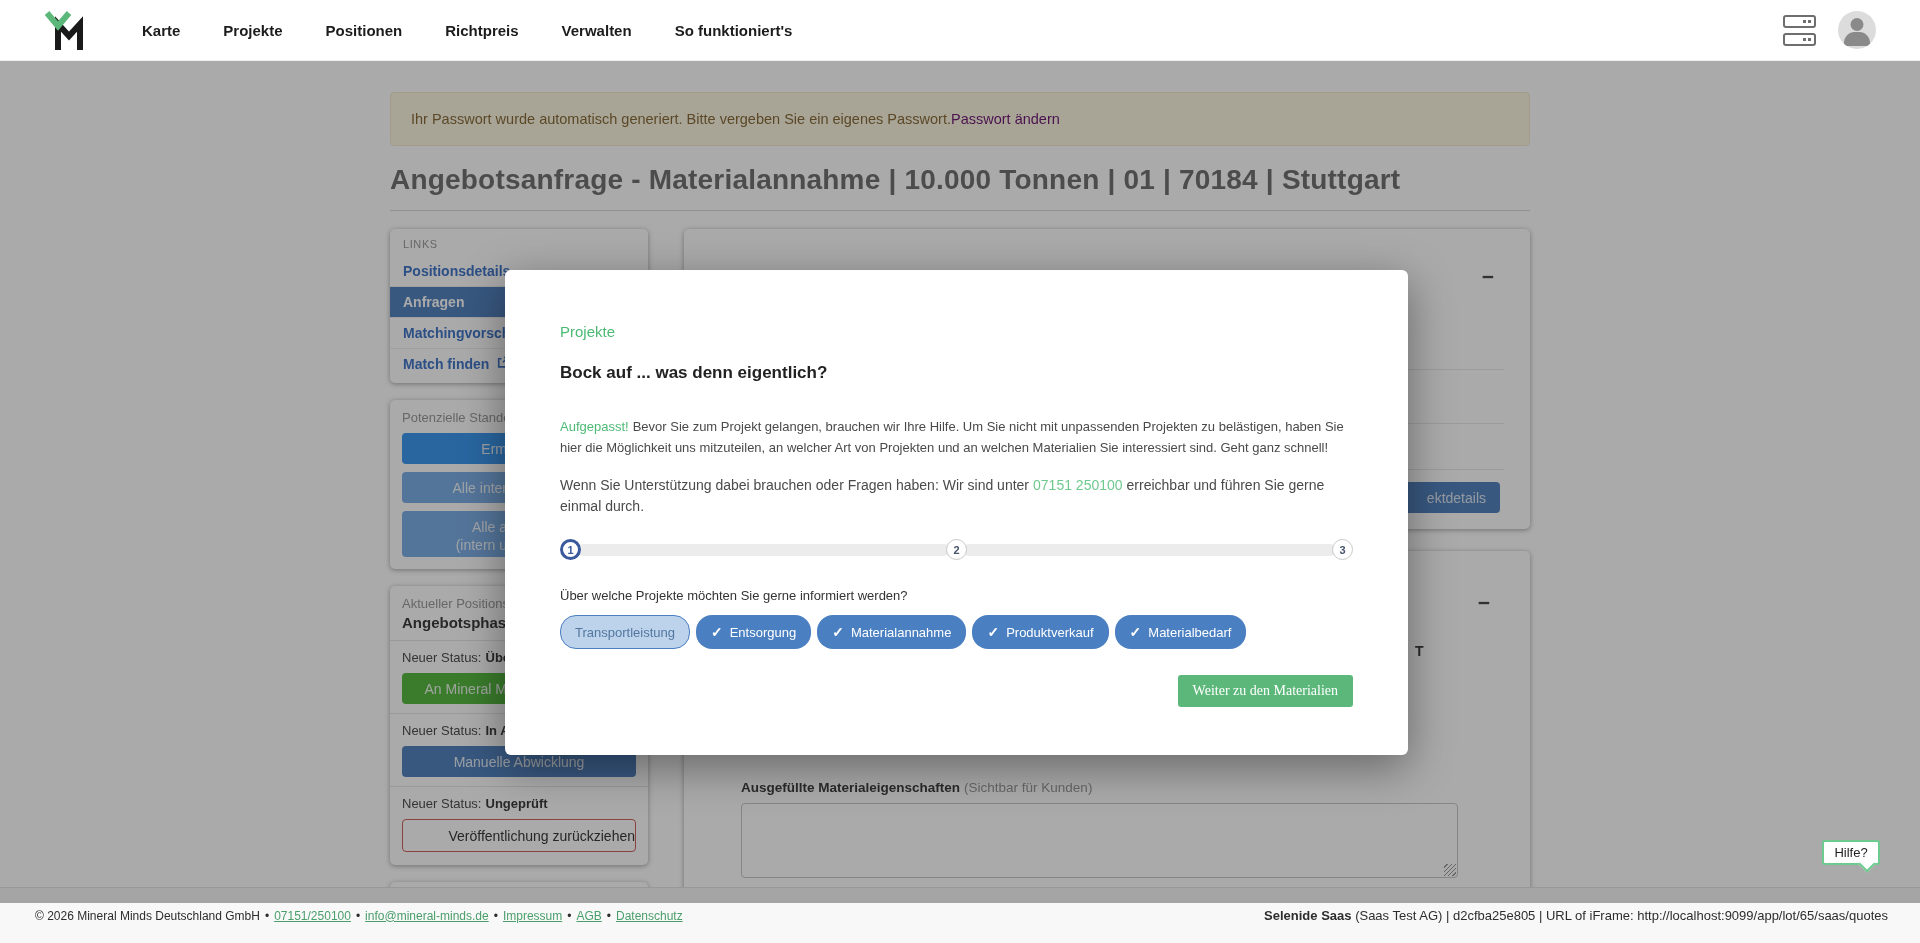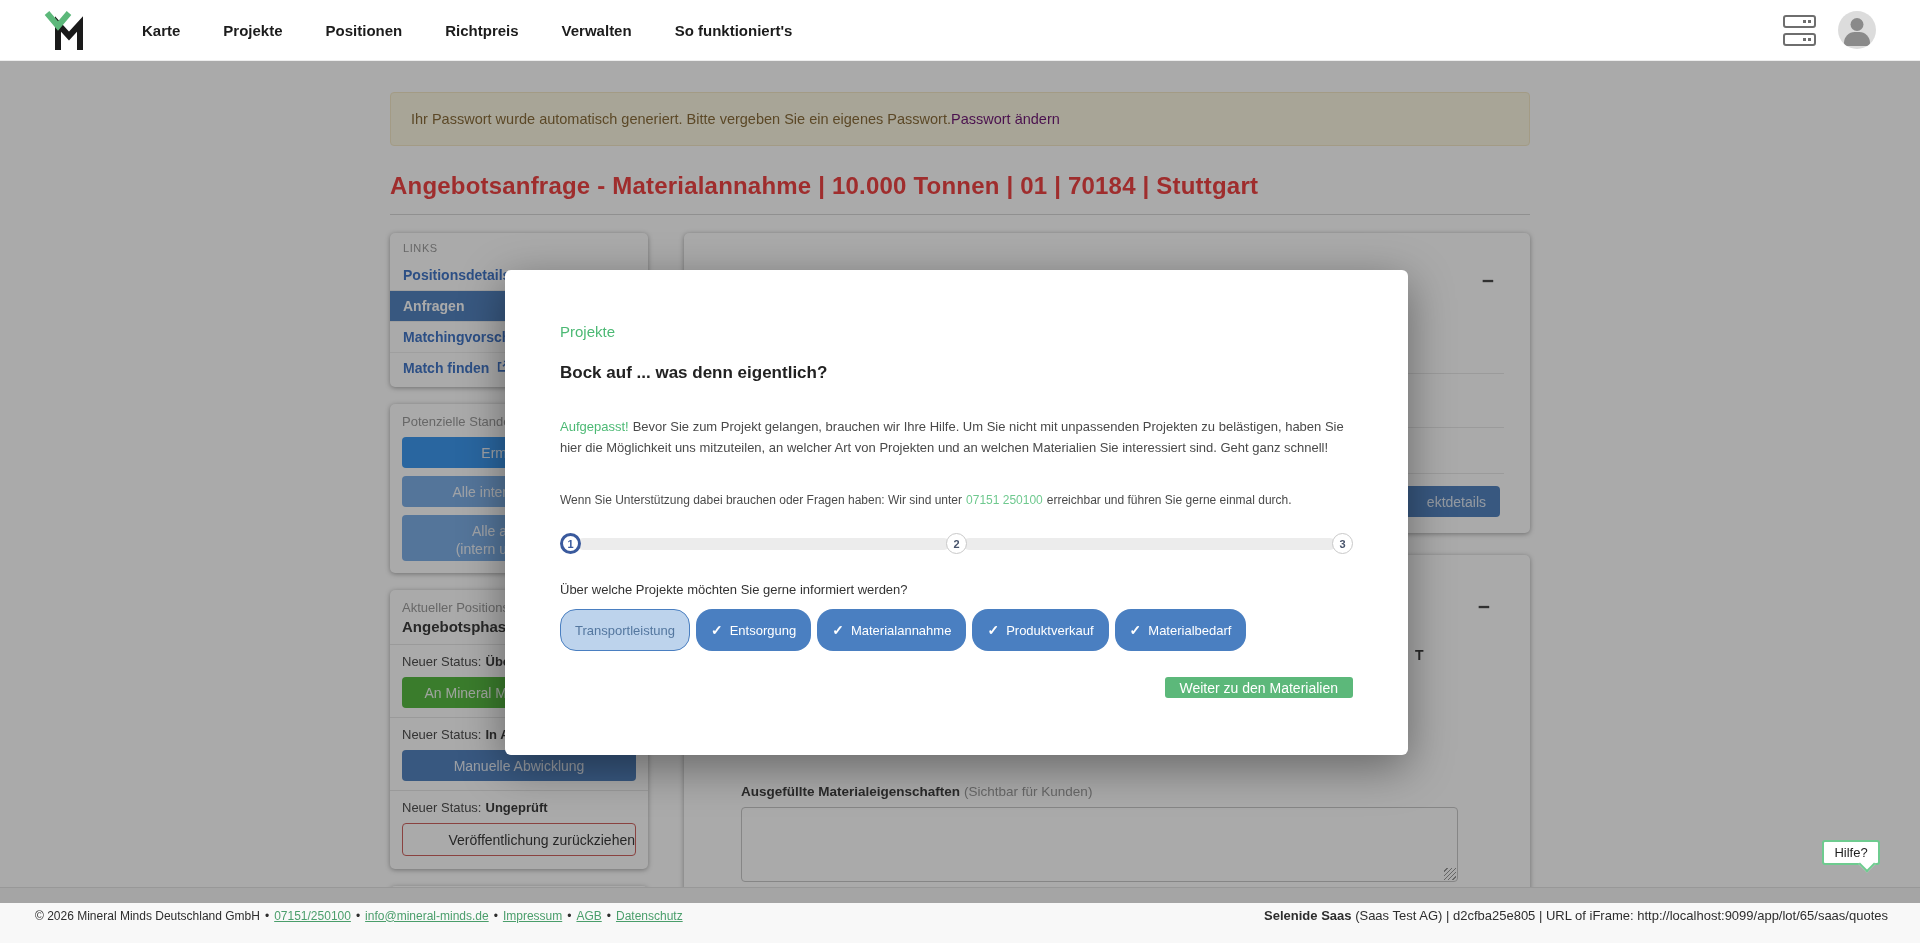--- a/index.html
+++ b/index.html
@@ -26,21 +26,21 @@
                  border-radius:13px 13px 4px 4px; background:#8a8a8a; }
 
   
   .content { position:absolute; top:61px; left:0; right:0; bottom:40px; background:#fff; overflow:hidden; }
   .container { width:1140px; margin:0 auto; position:relative; }
 
   .alert { margin-top:31px; background:#fcf8e3; border:1px solid #f5e9c8; border-radius:4px;
            padding:18px 20px; font-size:14.5px; color:#8a6d3b; }
   .alert-link { color:#701a75; cursor:pointer; }
 
-  .page-title { margin-top:26px; font-size:24px; font-weight:bold; color:#ef4444; letter-spacing:.2px; }
+  .page-title { margin-top:18px; font-size:28px; font-weight:bold; color:#737373; letter-spacing:.2px; }
   .title-rule { margin-top:14px; border:0; border-top:1px solid #d9d9d9; }
 
   .layout { display:flex; gap:36px; margin-top:18px; align-items:flex-start; }
   .card { background:#fff; border-radius:5px; box-shadow:0 1px 5px rgba(0,0,0,.35); }
 
   
   .sidebar { width:258px; display:flex; flex-direction:column; gap:17px; flex:none; }
   .links-card { padding:9px 0 4px; }
   .card-header { font-size:11px; color:#9b9b9b; letter-spacing:.6px; padding:0 13px; margin-bottom:6px; }
   .link-item { display:flex; align-items:center; gap:7px; padding:7px 13px; font-size:14px; font-weight:bold;
@@ -89,44 +89,44 @@
 
   
   .dim-overlay { position:absolute; top:61px; left:0; width:1920px; height:842px; background:rgba(0,0,0,.335); z-index:10; }
 
   .modal { position:absolute; top:270px; left:505px; width:903px; height:485px; background:#fff; border-radius:6px;
            box-shadow:0 12px 45px rgba(0,0,0,.4); z-index:20; padding:53px 55px 0; }
   .modal-eyebrow { font-size:15px; color:#4cb974; }
   .modal-headline { margin-top:23px; font-size:17px; font-weight:bold; color:#222; }
   .modal-p1 { margin-top:33px; font-size:13px; line-height:21px; color:#4a4a4a; }
   .modal-p1 .lead { color:#4cb974; margin-right:4px; }
-  .modal-p2 { margin-top:32px; font-size:12px; line-height:21px; color:#4a4a4a; }
+  .modal-p2 { margin-top:17px; font-size:14px; line-height:21px; color:#4a4a4a; }
   .phone-link { color:#6fc98f; margin:0 4px; cursor:pointer; }
   .modal-p3 { font-size:13px; line-height:21px; color:#4a4a4a; }
 
   .steps { display:flex; align-items:center; margin-top:22px; }
   .step-circle { width:21px; height:21px; border-radius:50%; display:flex; align-items:center; justify-content:center;
                  font-size:11px; font-weight:bold; background:#fff; z-index:1; flex:none; cursor:pointer; }
   .step-circle.active { border:3px solid #3a5a9d; color:#3a5a9d; }
   .step-circle.inactive { border:1px solid #c9c9c9; color:#47536b; }
   .step-bar { flex:1; height:12px; background:#ececec; border-radius:6px; margin:0 -4px; }
 
   .modal-question { margin-top:28px; font-size:13px; color:#333; }
   .chips { display:flex; gap:6px; margin-top:12px; }
-  .chip { height:42px; border-radius:16px; display:inline-flex; align-items:center; padding:0 15px; font-size:13px;
+  .chip { height:34px; border-radius:16px; display:inline-flex; align-items:center; padding:0 15px; font-size:13px;
           gap:7px; border:none; cursor:pointer; font-family:inherit; }
   .chip.on { background:#4a7fc1; color:#fff; }
   .chip.off { background:#bdd3ec; border:1.5px solid #4a7fc1; color:#54779f; padding:0 14px; }
   .chip .chk { font-size:14px; font-weight:bold; }
 
   .modal-actions { display:flex; justify-content:flex-end; gap:9px; margin-top:26px; }
   .btn-secondary { height:32px; padding:0 16px; background:#fff; border:2px solid #5cb87a; border-radius:3px;
                    font-size:14px; color:#262626; font-family:inherit; cursor:pointer; }
-  .btn-primary { height:21px; padding:1px 15px; background:#5cb87a; border:none; border-radius:3px; font-size:14px;
-                 color:#fff; font-family:Liberation Sans, sans-serif; cursor:pointer; }
+  .btn-primary { height:32px; padding:1px 15px; background:#5cb87a; border:none; border-radius:3px; font-size:14px;
+                 color:#fff; font-family:Liberation Serif, serif; cursor:pointer; }
 
   
   .help-bubble { position:absolute; left:1822px; top:840px; width:58px; height:25px; background:#fff;
                  border:2px solid #6ecb8f; border-radius:3px; z-index:30; display:flex; align-items:center;
                  justify-content:center; font-size:13px; color:#1e1e1e; cursor:pointer; }
   .help-bubble::after { content:""; position:absolute; right:5px; bottom:-7px; width:10px; height:10px; background:#fff;
                         border-right:2px solid #6ecb8f; border-bottom:2px solid #6ecb8f; transform:rotate(45deg); }
 
   
   .footer { position:absolute; bottom:0; left:0; right:0; height:56px; background:#f8f8f8; border-top:1px solid #e5e5e5;

